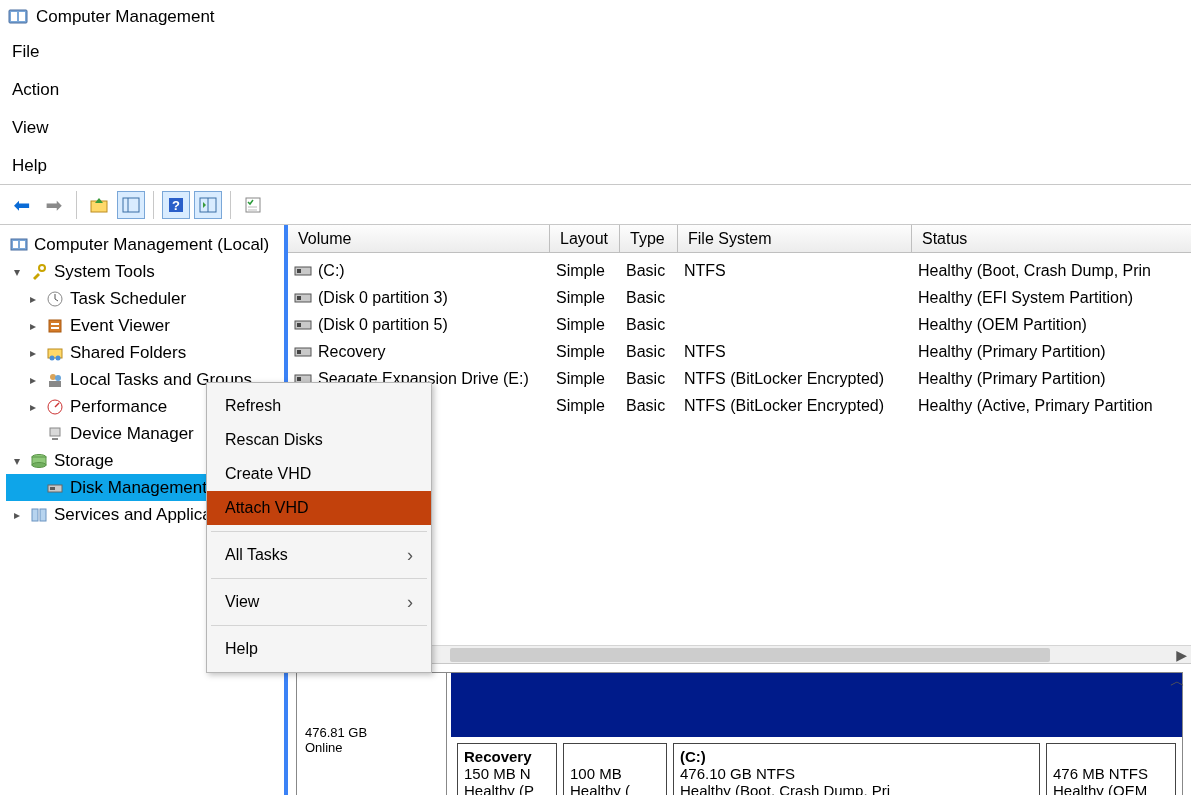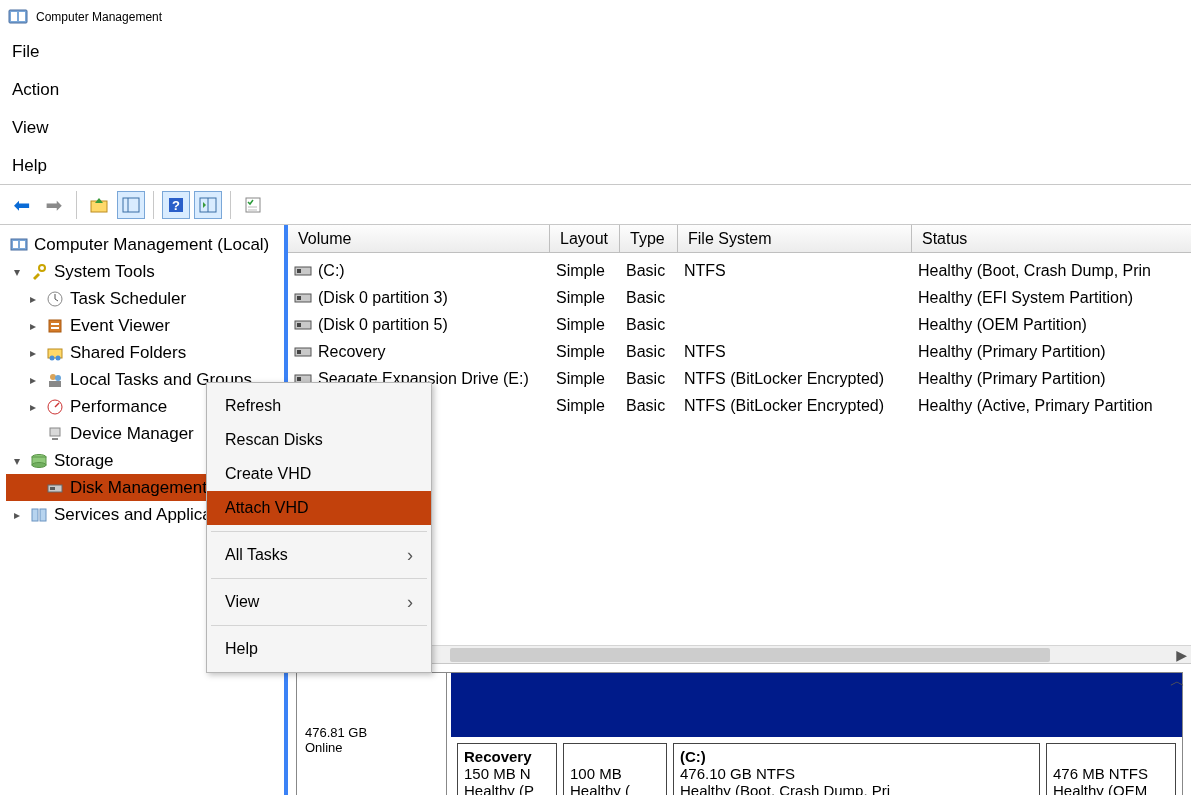--- a/index.html
+++ b/index.html
@@ -16,21 +16,21 @@
 
 
 .titlebar {
   display: flex;
   align-items: center;
   padding: 6px 8px;
   gap: 8px;
   height: 34px;
 }
 .titlebar .app-icon { width: 20px; height: 20px; display:inline-flex;align-items:center;justify-content:center; }
-.titlebar .title { font-size: 12px; }
+.titlebar .title { font-size: 17px; }
 
 
 .menubar {
   display: flex;
   gap: 18px;
   padding: 8px 12px;
   border-bottom: 1px solid #c8c8c8;
   font-size: 17px;
   flex-direction: column;
 }
@@ -74,21 +74,21 @@
   flex-direction:column;
   position:relative;
 }
 
 
 .tree ul { list-style:none; }
 .tree li { white-space:nowrap; }
 .tree-row {
   display:flex; align-items:center; gap:6px; height:27px; padding-left:4px;
 }
-.tree-row.sel { background:#c2410c; }
+.tree-row.sel { background:#0ea5e9; }
 .chevron { width:14px; display:inline-block; text-align:center; color:#555; font-size:12px;}
 .chevron.open::before { content:"▾"; }
 .chevron.closed::before { content:"▸"; }
 .chevron.none::before { content:" "; }
 .ticon { width:18px; height:18px; display:inline-flex; align-items:center;justify-content:center;}
 .ticon svg { width:18px;height:18px;}
 .lvl1 { padding-left: 20px; }
 
 
 .vol-header {

